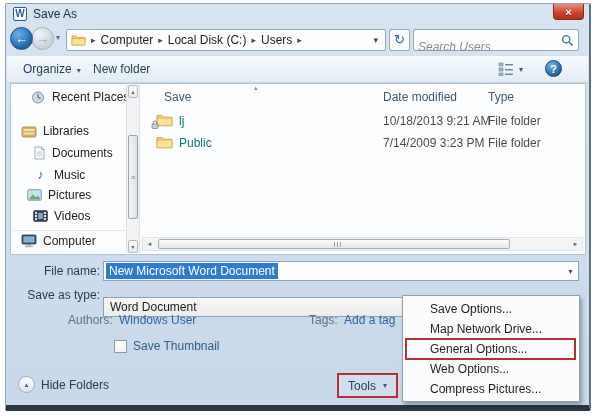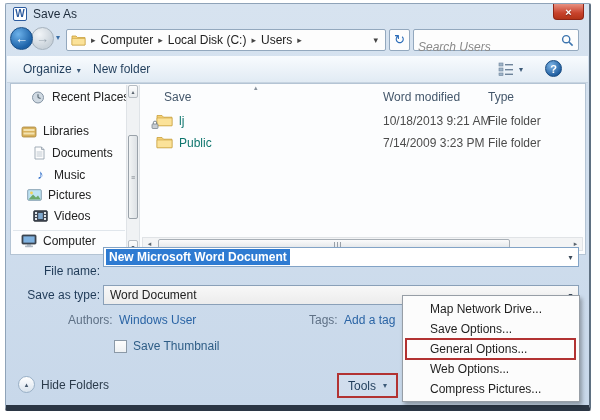--- a/index.html
+++ b/index.html
@@ -276,21 +276,21 @@
     <div class="vscroll">
       <div class="vbtn" style="top:0;">▴</div>
       <div class="vthumb">
         <span>≡</span>
       </div>
       <div class="vbtn" style="bottom:0;">▾</div>
     </div>
 
     <span class="col-hdr" style="left:153px;">Save</span>
     <span class="sort-caret">▴</span>
-    <span class="col-hdr" style="left:372px;">Word modified</span>
+    <span class="col-hdr" style="left:372px;">Date modified</span>
     <span class="col-hdr" style="left:477px;">Type</span>
 
     <div class="file-row" style="top:27px;">
       <svg class="row-icon" width="17" height="14" viewBox="0 0 17 14">
         <path d="M1 2.5 h5 l1.6 1.7 H16 v8.5 H1 z" fill="#f4cf76" stroke="#c9a13e" stroke-width="0.8"></path>
         <path d="M1 5 h15 v7.7 H1 z" fill="#fbe299" stroke="#c9a13e" stroke-width="0.6"></path>
       </svg>
       <svg class="lock-badge" width="8" height="9" viewBox="0 0 8 9">
         <rect x="1" y="4" width="6" height="4.5" rx="0.8" fill="#c8cdd2" stroke="#6f7a84" stroke-width="0.7"></rect>
         <path d="M2.3 4 V2.8 a1.7 1.7 0 0 1 3.4 0 V4" fill="none" stroke="#6f7a84" stroke-width="0.9"></path>
@@ -313,27 +313,27 @@
     <div class="hscroll">
       <div class="hbtn" style="left:1px;">◂</div>
       <div class="hthumb">
           <div class="hgrip"></div>
         </div>
       <div class="hbtn" style="right:1px;">▸</div>
     </div>
   </div>
 
   <span class="field-label" style="left:2px; top:260px;">File name:</span>
-  <div class="combo" style="top:243px;font-weight:bold;">
+  <div class="combo" style="top:257px;">
     <span class="sel-text">New Microsoft Word Document</span>
     <span class="arrow">▾</span>
   </div>
 
   <span class="field-label" style="left:2px; top:284px;">Save as type:</span>
-  <div class="combo gray" style="top:281px;">
+  <div class="combo gray" style="top:293px;">
     <span class="plain-text">Word Document</span>
     <span class="arrow">▾</span>
   </div>
 
   <span class="meta-label" style="left:62px; top:309px;">Authors:</span>
   <span class="meta-link" style="left:113px; top:309px;">Windows User</span>
   <span class="meta-label" style="left:303px; top:309px;">Tags:</span>
   <span class="meta-link" style="left:338px; top:309px;">Add a tag</span>
 
   <div class="chk"></div>
@@ -343,21 +343,21 @@
     <span>▴</span>
   </div>
   <span class="hide-label">Hide Folders</span>
 
   <div class="tools-box">
     <span>Tools</span>
     <span class="cmd-drop">▾</span>
   </div>
 
   <div class="menu">
+    <div class="menu-item">Save Options...</div>
     <div class="menu-item">Map Network Drive...</div>
-    <div class="menu-item">Save Options...</div>
     <div class="menu-item">General Options...</div>
     <div class="menu-item">Web Options...</div>
     <div class="menu-item">Compress Pictures...</div>
     <div class="menu-red-box"></div>
   </div>
 
 </div>
 
 </body></html>

